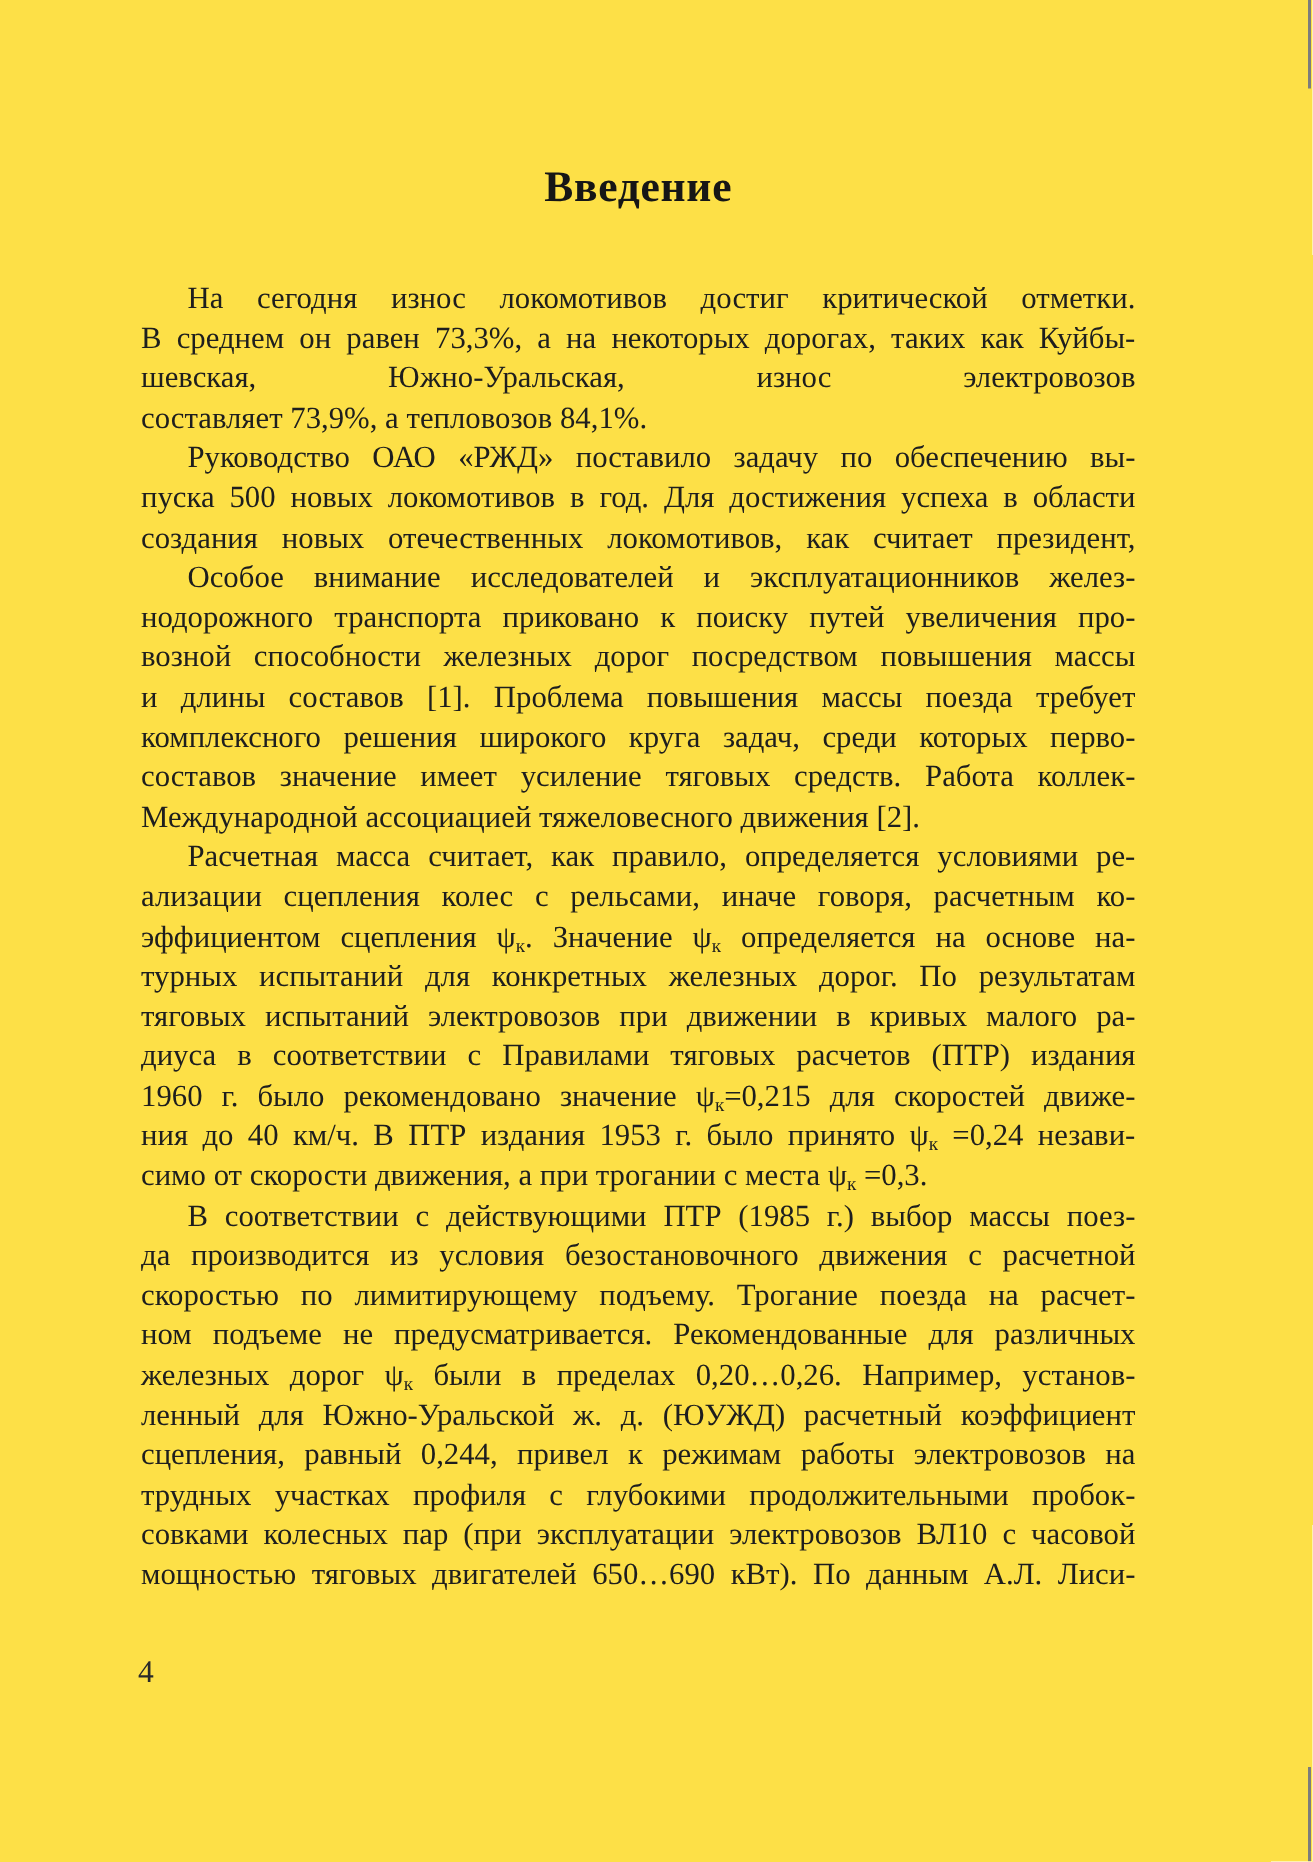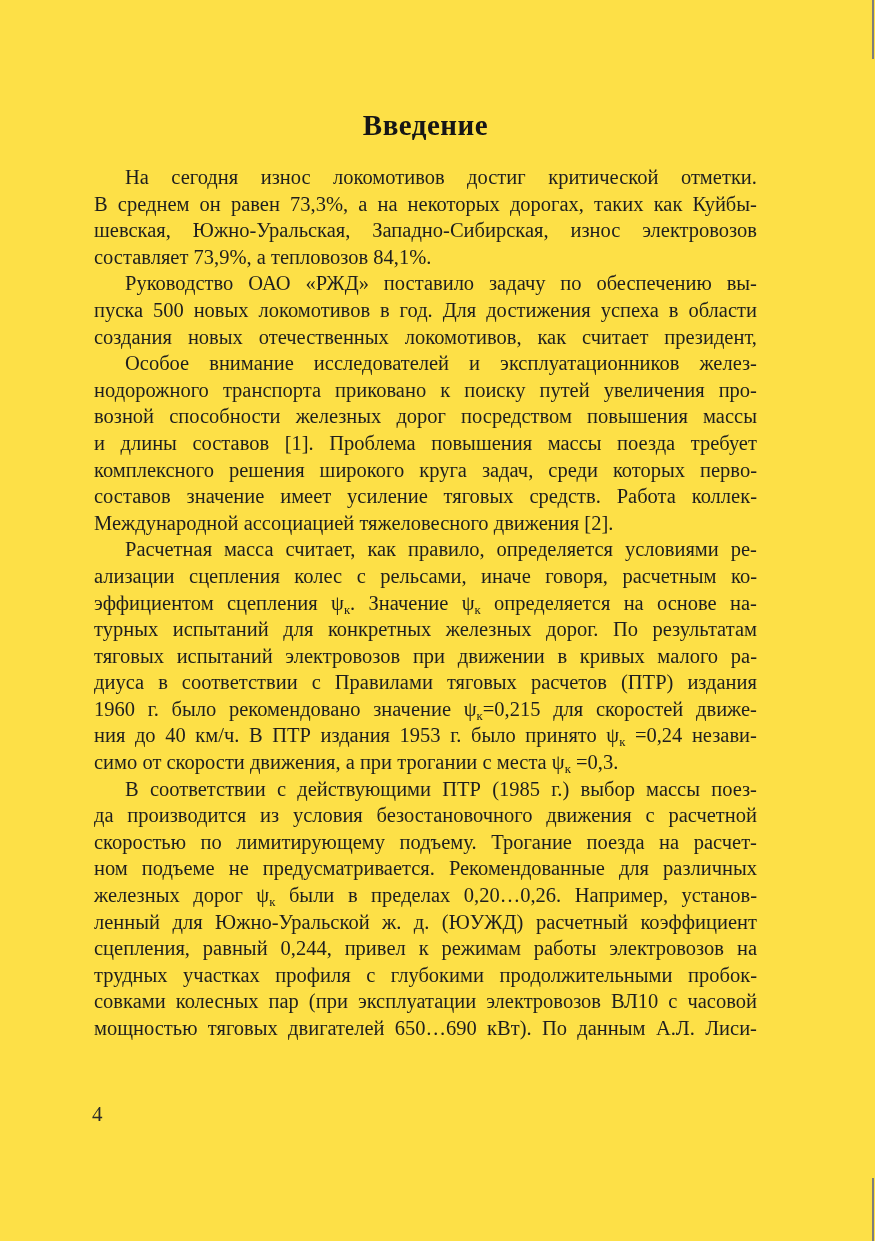--- a/index.html
+++ b/index.html
@@ -23,21 +23,21 @@
     width: 663px;
     text-align: center;
     font-size: 29px;
     font-weight: bold;
     color: #161616;
     letter-spacing: 0.5px;
   }
   .text-block {
     position: absolute;
     left: 94px;
-    top: 164px;
+    top: 186px;
     width: 663px;
     font-size: 20.5px;
   }
   .para { margin: 0; padding: 0; }
   .line {
     height: 26.6px;
     line-height: 26.6px;
     white-space: nowrap;
   }
   .line.justified {
@@ -95,21 +95,20 @@
           <span class="word">на</span>
           <span class="word">некоторых</span>
           <span class="word">дорогах,</span>
           <span class="word">таких</span>
           <span class="word">как</span>
           <span class="word">Куйбы-</span>
         </div>
         <div class="line justified">
           <span class="word">шевская,</span>
           <span class="word">Южно-Уральская,</span>
-          <span class="word">Западно-Сибирская,</span>
           <span class="word">износ</span>
           <span class="word">электровозов</span>
         </div>
         <div class="line"><span class="word">составляет</span> <span class="word">73,9%,</span> <span class="word">а</span> <span class="word">тепловозов</span> <span class="word">84,1%.</span></div>
       </div>
       <div class="para">
         <div class="line indent justified">
           <span class="word">Руководство</span>
           <span class="word">ОАО</span>
           <span class="word">«РЖД»</span>

